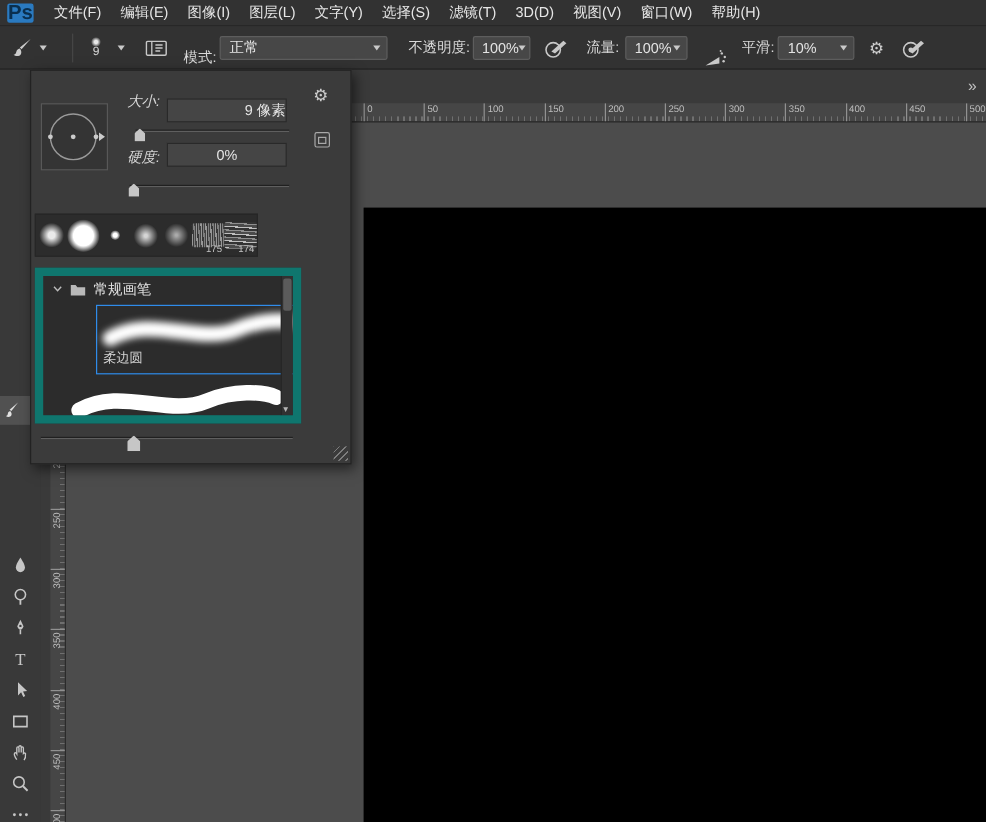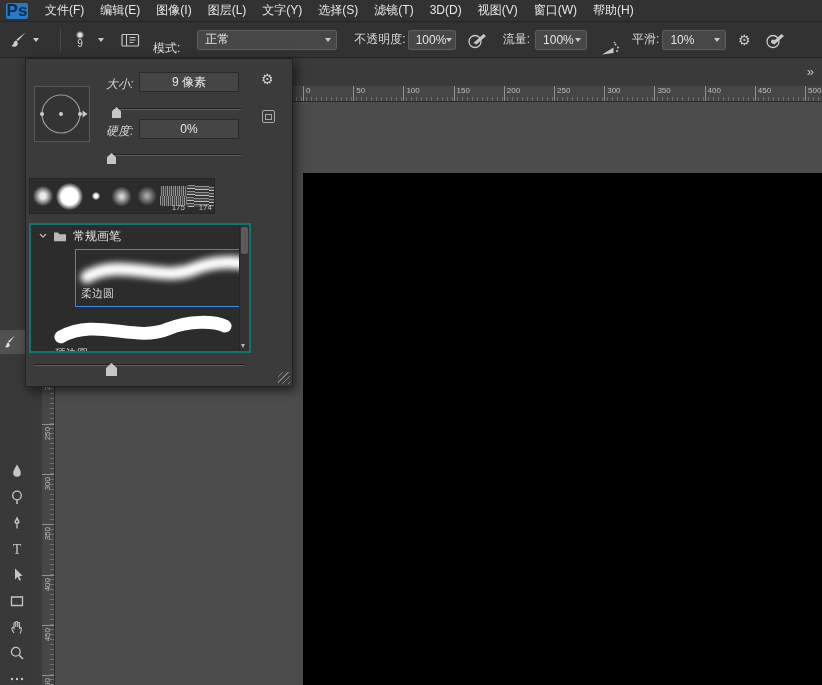--- a/index.html
+++ b/index.html
@@ -18,21 +18,21 @@
   .optionsbar { position:absolute; top:22px; left:0; right:0; height:36px; background:#323232;
                 border-bottom:1px solid #242424; display:flex; align-items:center; font-size:12px; z-index:20; }
   .ob-label { color:#d9d9d9; white-space:nowrap; }
   .sep { width:1px; height:24px; background:#454545; margin:0 6px; }
   .combo { height:20px; background:#474747; border:1px solid #5d5d5d; border-radius:2px;
            display:flex; align-items:center; padding:0 5px 0 7px; color:#e4e4e4; font-size:12px; }
   .chev { width:0; height:0; border-left:3.5px solid transparent; border-right:3.5px solid transparent;
           border-top:4px solid #c9c9c9; margin-left:auto; }
   .chev-solo { width:0; height:0; border-left:3.5px solid transparent; border-right:3.5px solid transparent;
           border-top:4px solid #c9c9c9; }
-  .w-mode{width:140px; margin-left:17px;} .w-op{width:48px; margin-left:2px;}
+  .w-mode{width:140px; margin-left:3px;} .w-op{width:48px; margin-left:2px;}
   .w-flow{width:52px; margin-left:5px;} .w-smooth{width:64px; margin-left:3px;}
   .icon-btn { display:flex; align-items:center; justify-content:center; height:26px; }
   .tool-preset { margin-left:8px; width:46px; display:flex; align-items:center; gap:5px; }
   .bp-btn { width:44px; display:flex; align-items:center; gap:5px; }
   .bp-stack { width:26px; display:flex; flex-direction:column; align-items:center; }
   .bp-dot { width:8px; height:8px; border-radius:50%;
             background:radial-gradient(circle, #e8e8e8 25%, rgba(232,232,232,0) 75%); }
   .bp-num { font-size:10px; color:#d8d8d8; line-height:10px; }
   .gear { font-size:14px; color:#cdcdcd; line-height:14px; }
   .ml8{margin-left:8px;} .ml10{margin-left:10px;margin-top:18px;} .ml11{margin-left:11px;} .ml9{margin-left:9px;} .ml17{margin-left:17px;}
@@ -67,21 +67,21 @@
                    display:flex; align-items:center; justify-content:flex-start; padding-left:4px; }
 
   
   .brush-popup { position:absolute; left:25px; top:58px; width:268px; height:329px; background:#3b3b3b;
                  border:1px solid #222; box-shadow:3px 4px 10px rgba(0,0,0,.55); z-index:50; font-size:12px; }
   .angle-box { position:absolute; left:8px; top:27px; width:56px; height:56px; background:#343434; border:1px solid #585858; }
   .fld-label { position:absolute; color:#d6d6d6;font-style:italic; }
   .lbl-size { left:80px; top:17px; } .lbl-hard { left:80px; top:64px; }
   .fld { position:absolute; height:20px; width:100px; background:#454545; border:1px solid #292929;
          color:#e6e6e6; font-size:12px; text-align:center; font-family:"Liberation Sans",sans-serif; }
-  .fld-size { left:113px; top:13px; } .fld-hard { left:113px; top:60px; }
+  .fld-size { left:113px; top:23px;text-align:right; } .fld-hard { left:113px; top:60px; }
   .pp-gear { position:absolute; left:235px; top:13px; }
   .pp-square { position:absolute; left:236px; top:51px; width:13px; height:13px; border:1px solid #a9a9a9; border-radius:2px; }
   .pp-square:after { content:""; position:absolute; right:2px; bottom:2px; width:5px; height:4px; border:1px solid #a9a9a9; }
   .slider { position:absolute; height:2px; background:#202020; border-bottom:1px solid #5f5f5f; }
   .sl-size { left:87px; top:49px; width:128px; }
   .sl-hard { left:82px; top:95px; width:133px; }
   .sl-bottom { left:8px; top:305px; width:210px; }
   .handle { position:absolute; width:9px; height:11px; background:#c6c6c6;
             clip-path:polygon(50% 0,100% 38%,100% 100%,0 100%,0 38%); }
   .h-size { left:86px; top:48px; } .h-hard { left:81px; top:94px; }
@@ -96,21 +96,21 @@
   .soft-b .tipv { width:27px; height:27px; background:radial-gradient(circle, #fff 44%, rgba(255,255,255,0) 72%); }
   .dot    .tipv { width:8px; height:8px; background:radial-gradient(circle, #fff 30%, rgba(255,255,255,0) 78%); }
   .fuzzy-a .tipv { width:23px; height:23px; background:radial-gradient(circle, rgba(255,255,255,.8) 8%, rgba(255,255,255,0) 62%); }
   .fuzzy-b .tipv { width:24px; height:24px; background:radial-gradient(circle, rgba(255,255,255,.6) 5%, rgba(255,255,255,0) 58%); }
   .texture-a .tipv { width:27px; height:20px; border-radius:2px; opacity:.85;
       background:repeating-linear-gradient(87deg, #aaa 0 1px, #3a3a3a 1px 2px, #8d8d8d 2px 3px, #474747 3px 4px); }
   .texture-b .tipv { width:27px; height:22px; border-radius:2px; opacity:.9;
       background:repeating-linear-gradient(4deg, #cfcfcf 0 1px, #4e4e4e 1px 3px, #9a9a9a 3px 4px, #343434 4px 6px); }
 
   .brush-list { position:absolute; left:3px; top:164px; width:222px; height:130px; background:#2c2c2c;
-                border:2px solid #0f766e; overflow:hidden; }
+                border:7px solid #0f766e; overflow:hidden; }
   .group-hdr { height:22px; display:flex; align-items:center; gap:6px; padding-left:8px; color:#e0e0e0; }
   .brush-item { position:relative; width:188px; height:58px; margin-left:18px; }
   .brush-item.selected { outline:1px solid #2f8ceb; outline-offset:-1px;margin-left:44px; }
   .stroke svg { display:block; margin:2px 0 0 2px; }
   .stroke.soft svg { filter:blur(3px); }
   .brush-label { font-size:11px; color:#d4d4d4; margin:-3px 0 0 6px; }
   .vscroll { position:absolute; right:0; top:0; width:10px; height:100%; background:#313131; border-left:1px solid #262626; }
   .vthumb { position:absolute; left:1px; top:2px; width:7px; height:27px; background:#5b5b5b; border-radius:2px; }
   .varrow { position:absolute; left:1px; bottom:1px; font-size:8px; color:#b5b5b5; line-height:8px; }
   .resize-grip { position:absolute; right:2px; bottom:2px; width:12px; height:12px;

